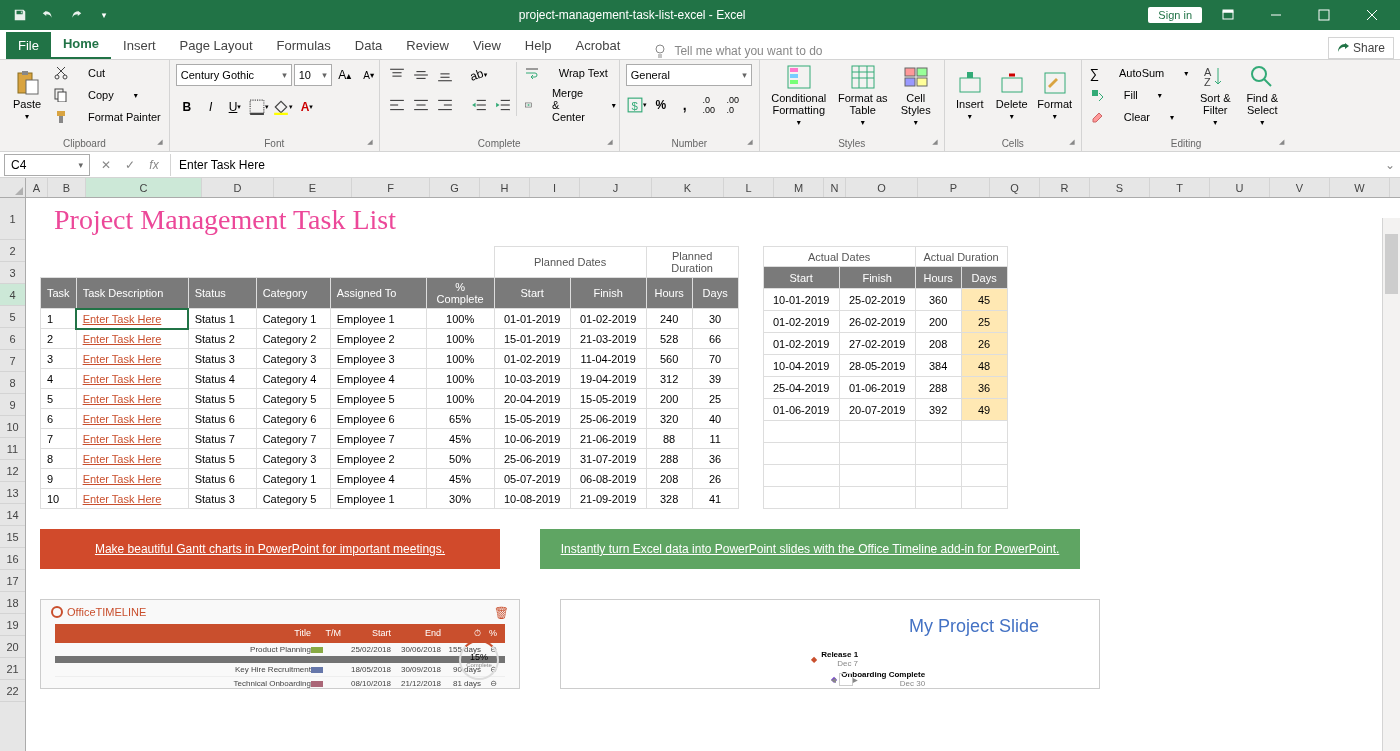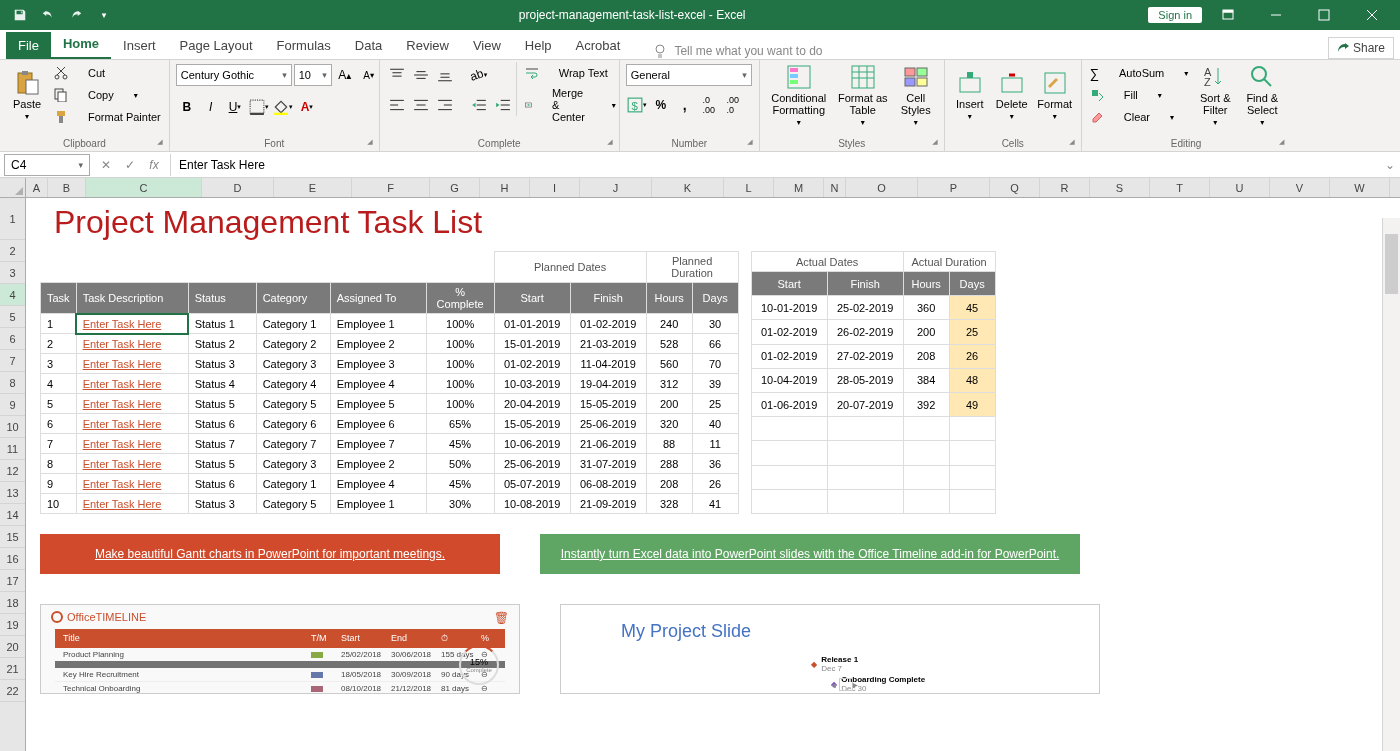--- a/index.html
+++ b/index.html
@@ -58,36 +58,36 @@
 .colhdrs { height: 20px; background: #e6e6e6; border-bottom: 1px solid #ababab; display: flex; }
 .corner { width: 26px; height: 20px; background: #e6e6e6; border-right: 1px solid #ababab; border-bottom: 1px solid #ababab; position: relative; }
 .corner::after { content: ''; position: absolute; right: 2px; bottom: 2px; width: 0; height: 0; border-style: solid; border-width: 0 0 8px 8px; border-color: transparent transparent #b0b0b0 transparent; }
 .colhdr { border-right: 1px solid #d4d4d4; text-align: center; font-size: 11px; color: #444; line-height: 20px; cursor: pointer; }
 .rowhdr { height: 22px; border-bottom: 1px solid #d4d4d4; text-align: center; font-size: 11px; color: #444; line-height: 22px; cursor: pointer; }
 .rowhdr.sel { background: #cce8d7; }
 .colhdr.sel { background: #cce8d7; }
 .gridmain { flex: 1; position: relative; overflow: hidden; background: #fff; }
 .gridcontent { position: absolute; left: 0; top: 0; }
 
-.sheet-title { font-family: Liberation Sans, sans-serif; font-size: 32px; color: #b91c1c; padding: 6px 0 10px 14px; }
+.sheet-title { font-family: Liberation Serif, serif; font-size: 28px; color: #ec4899; padding: 6px 0 10px 14px; }
 .tbl { border-collapse: collapse; }
 .tbl th, .tbl td { border: 1px solid #ddd; font-size: 11px; padding: 3px 6px; font-family: 'Century Gothic', sans-serif; height: 20px; }
 .tbl thead.super th { background: #fff; color: #555; font-weight: 400; border: 1px solid #ddd; text-align: center; }
 .tbl thead.main th { background: #7a7a7a; color: #fff; font-weight: 400; text-align: left; }
 .tbl thead.main th.center { text-align: center; }
 .tbl td.link { color: #c94f2d; text-decoration: underline; cursor: pointer; }
 .tbl td.num { text-align: center; }
 .tbl td.hl { background: #ffe8b3; text-align: center; }
 .selcell { outline: 2px solid #217346; outline-offset: -1px; }
 
 .banner { height: 40px; display: flex; align-items: center; justify-content: center; color: #fff; text-decoration: underline; font-size: 12px; cursor: pointer; font-family: 'Century Gothic', sans-serif; }
 .banner.red { background: #d14a2b; }
 .banner.green { background: #5fa563; }
 
-.preview-box { border: 1px solid #ccc; background: #f9f9f9; height: 90px; position: relative; overflow: hidden; }
+.preview-box { border: 1px solid #ccc; background: #f9f9f9; height: 90px; position: relative; overflow: hidden; text-align: right; }
 .scrollbar-v { position: absolute; right: 0; top: 20px; bottom: 0; width: 18px; background: #f3f2f1; border-left: 1px solid #d4d4d4; }
 .scrollbar-v-thumb { position: absolute; top: 16px; left: 2px; right: 2px; height: 60px; background: #cdcdcd; }
 </style>
 </head>
 <body>
 
 <div class="titlebar">
   <div class="qat">
     <div class="qat-btn">
         <svg viewBox="0 0 16 16">
@@ -540,21 +540,21 @@
       <div class="rowhdr" style="height: 22px; line-height: 22px;">18</div>
       <div class="rowhdr" style="height: 22px; line-height: 22px;">19</div>
       <div class="rowhdr" style="height: 22px; line-height: 22px;">20</div>
       <div class="rowhdr" style="height: 22px; line-height: 22px;">21</div>
       <div class="rowhdr" style="height: 22px; line-height: 22px;">22</div>
     </div>
   <div class="gridmain">
     <div class="gridcontent" style="left:14px;top:0;width:1340px">
       <div class="sheet-title">Project Management Task List</div>
 
-      <div style="display:flex;gap:12px;margin-left:0">
+      <div style="display:flex;gap:24px;margin-left:0">
 
         <table class="tbl">
           <thead class="super">
               <tr>
             <th colspan="6" style="border:none;background:transparent"></th>
             <th colspan="2">Planned Dates</th>
             <th colspan="2">Planned Duration</th>
           </tr>
             </thead>
           <thead class="main">
@@ -727,20 +727,26 @@
                 <td class="num">01-02-2019</td>
                 <td class="num">27-02-2019</td>
                 <td class="num">208</td>
                 <td class="hl">26</td>
               </tr>
               <tr>
                 <td class="num">10-04-2019</td>
                 <td class="num">28-05-2019</td>
                 <td class="num">384</td>
                 <td class="hl">48</td>
+              </tr>
+              <tr>
+                <td class="num">25-04-2019</td>
+                <td class="num">01-06-2019</td>
+                <td class="num">288</td>
+                <td class="hl">36</td>
               </tr>
               <tr>
                 <td class="num">01-06-2019</td>
                 <td class="num">20-07-2019</td>
                 <td class="num">392</td>
                 <td class="hl">49</td>
               </tr>
               <tr>
                 <td class="num"></td>
                 <td class="num"></td>

